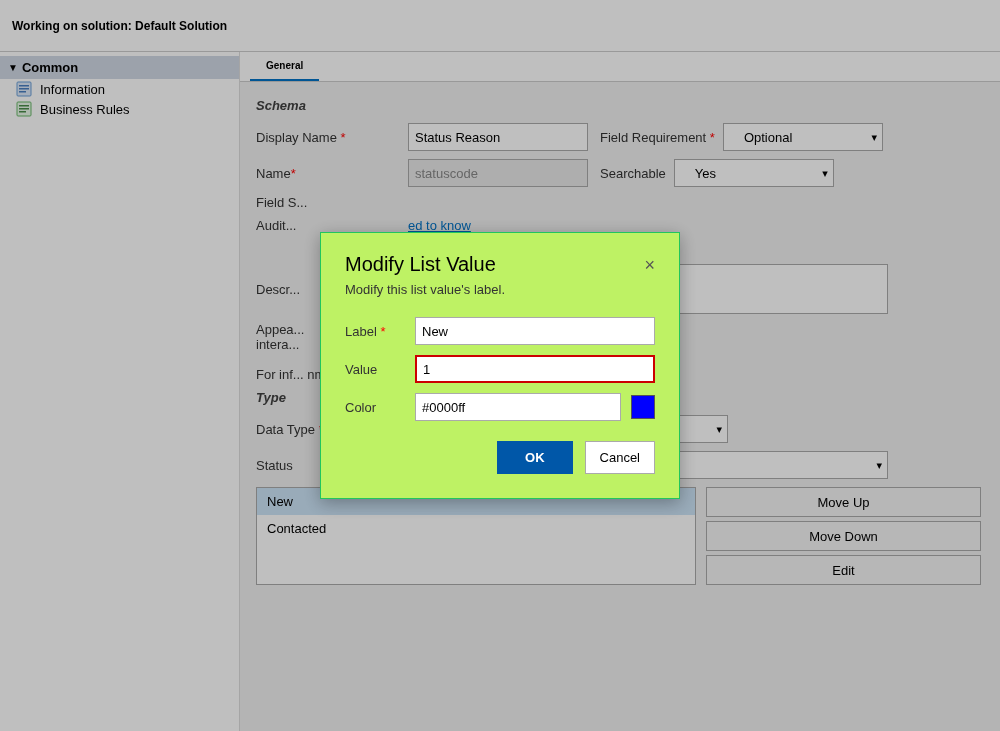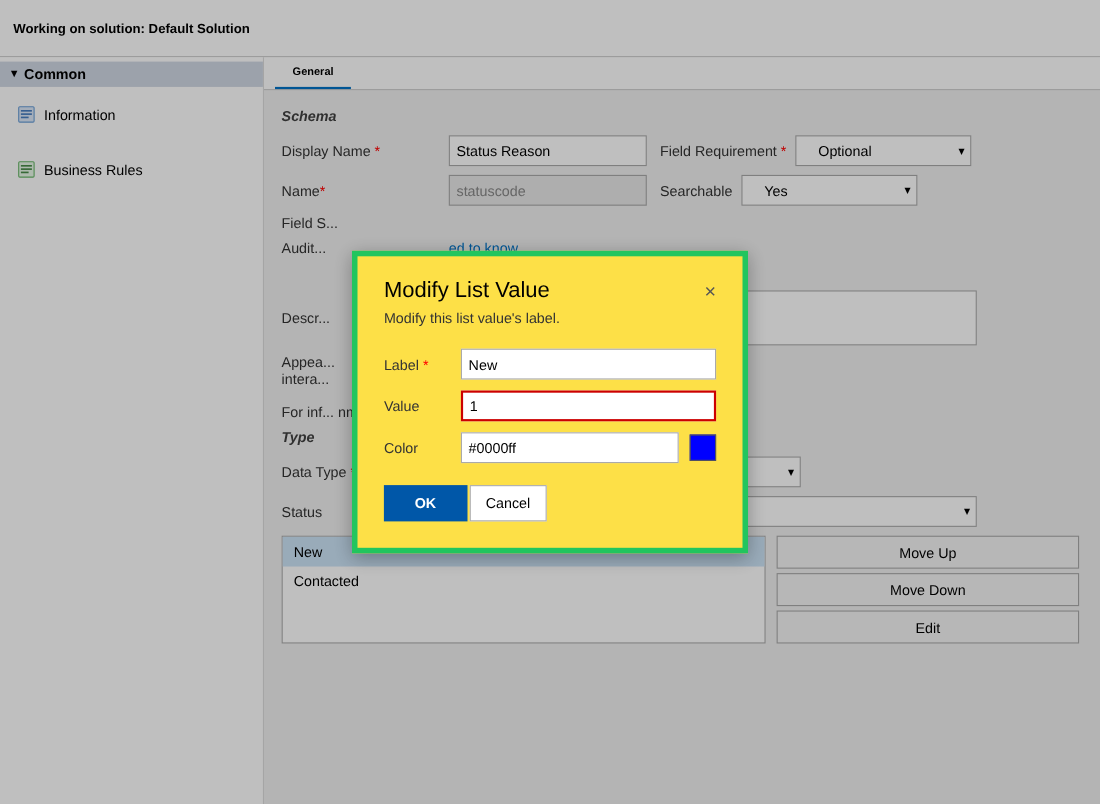--- a/index.html
+++ b/index.html
@@ -55,21 +55,21 @@
       color: #000;
       display: flex;
       align-items: center;
       gap: 4px;
     }
     .sidebar-section-header .arrow { font-size: 10px; }
     .sidebar-item {
       display: flex;
       align-items: center;
       gap: 8px;
-      padding: 17px 16px;
+      padding: 2px 16px;
       cursor: pointer;
       color: #000;
     }
     .sidebar-item-icon {
       width: 16px; height: 16px;
       display: flex; align-items: center; justify-content: center;
       font-size: 14px;
     }
 
     
@@ -203,22 +203,22 @@
       top: 0; left: 0; right: 0; bottom: 0;
       background: rgba(0,0,0,0.25);
       z-index: 100;
       display: flex;
       align-items: center;
       justify-content: center;
     }
 
     
     .modal {
-      background: #fde047;
-      border: 5px solid #22c55e;
+      background: #bef264;
+      border: 1px solid #22c55e;
       box-shadow: 0 4px 16px rgba(0,0,0,0.3);
       width: 360px;
       padding: 20px 24px 24px;
       position: relative;
       z-index: 101;
     }
     .modal-header {
       display: flex;
       align-items: center;
       justify-content: space-between;
@@ -271,23 +271,23 @@
     .color-preview {
       width: 24px;
       height: 24px;
       background: #0000ff;
       border: 1px solid #555;
       flex-shrink: 0;
     }
 
     .modal-buttons {
       display: flex;
-      gap: 2px;
+      gap: 12px;
       margin-top: 20px;
-      justify-content: flex-start;
+      justify-content: flex-end;
     }
     .btn-ok {
       background: #0057a8;
       color: #fff;
       border: none;
       padding: 8px 28px;
       font-size: 13px;
       cursor: pointer;
       font-weight: 600;
     }

